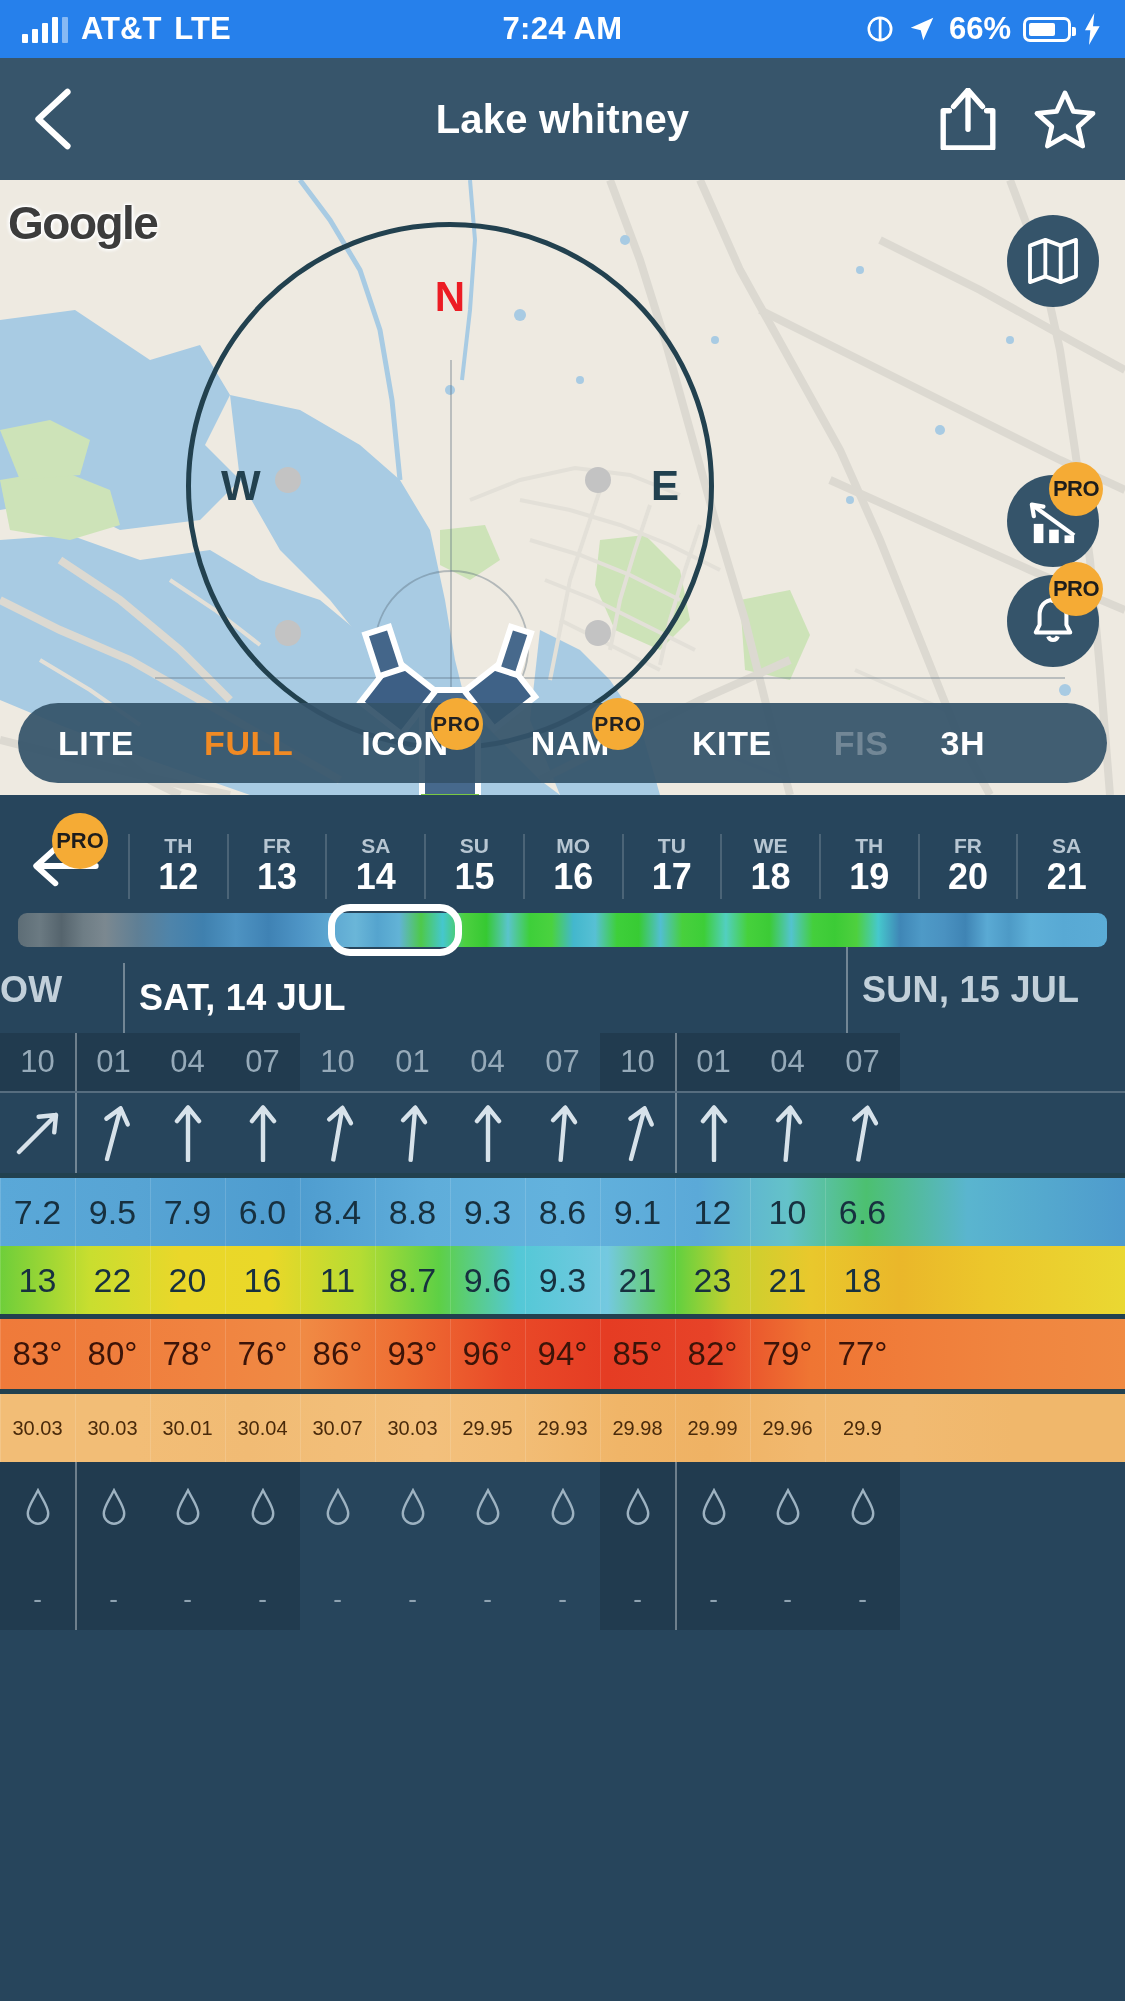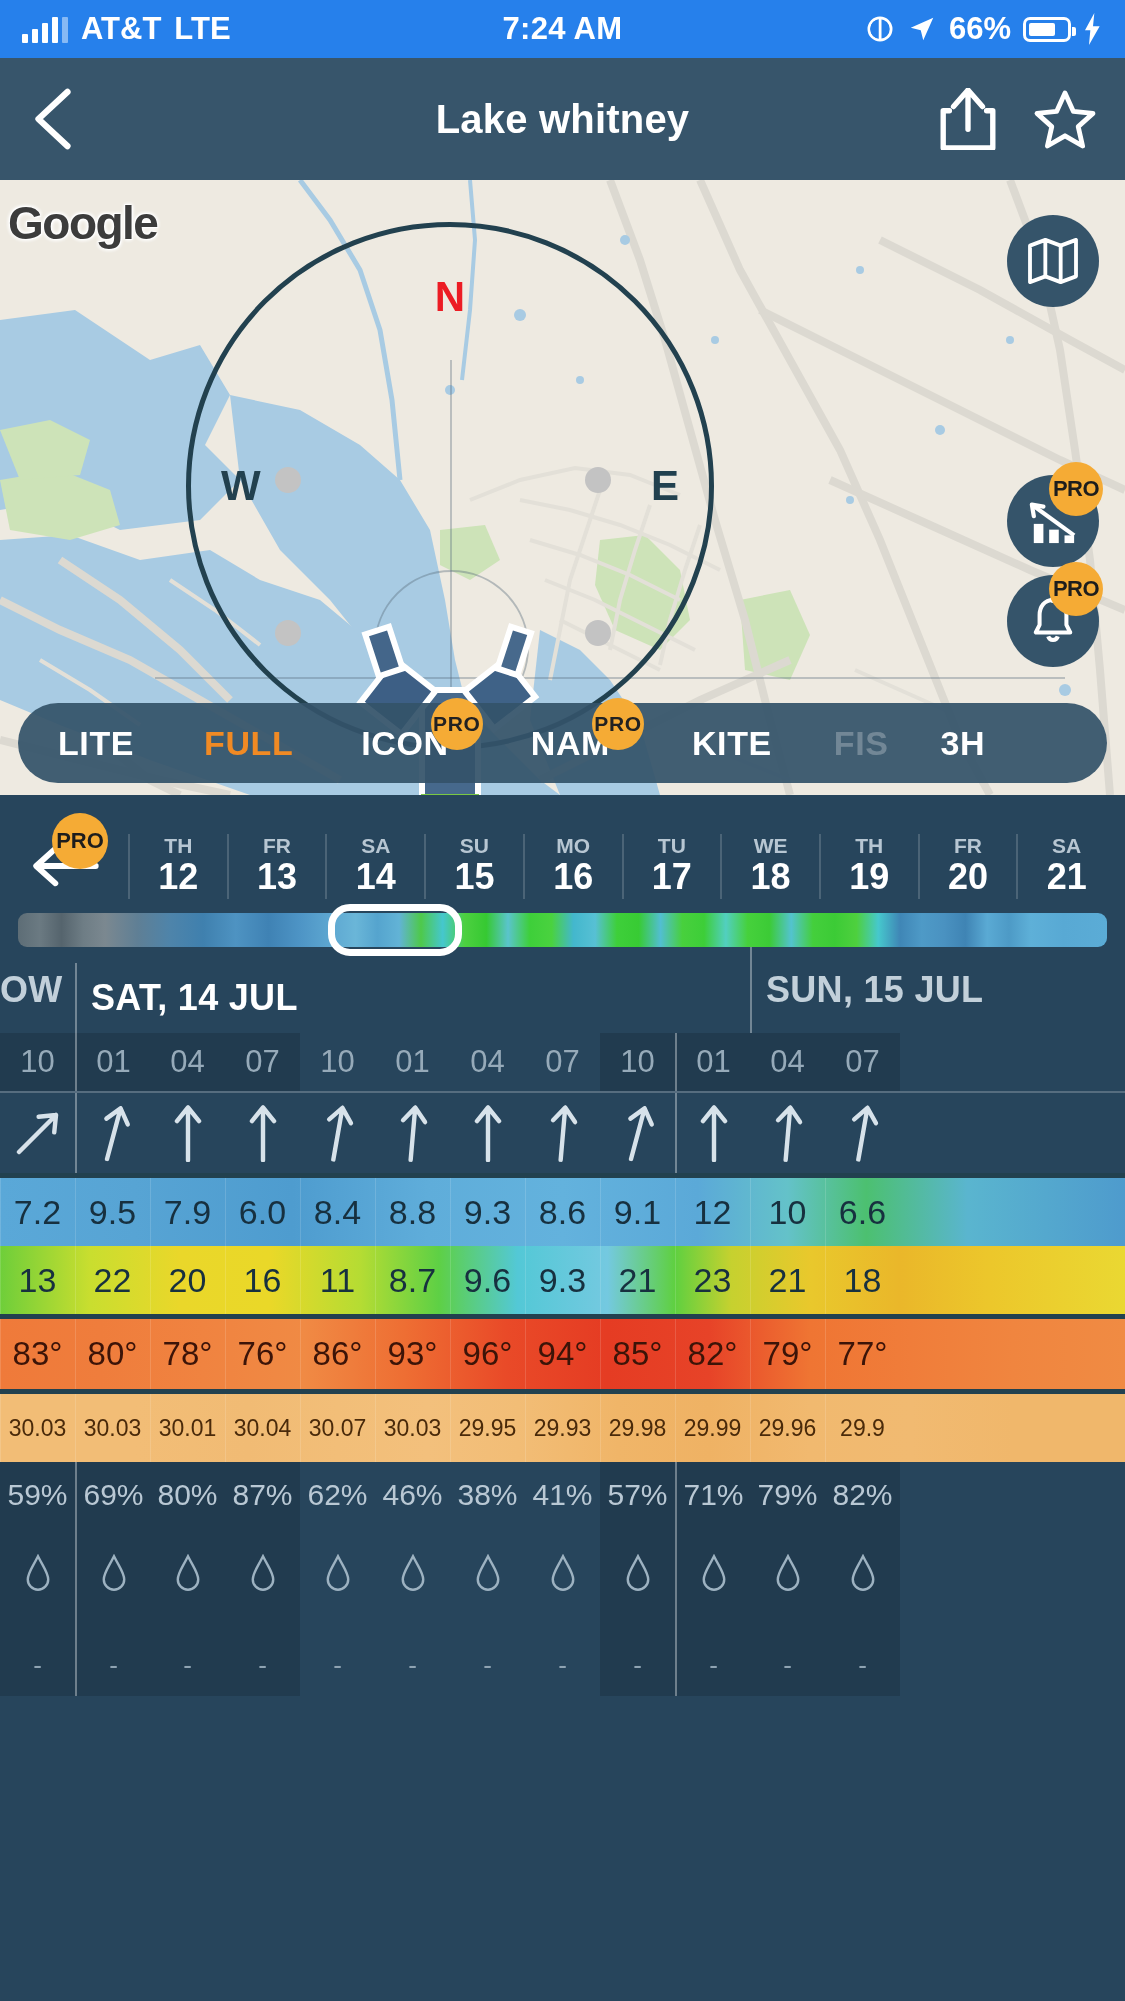--- a/index.html
+++ b/index.html
@@ -82,42 +82,42 @@
   .tl-barwrap{ position:relative; margin:14px 18px 0; height:34px; }
   .tl-bar{ position:absolute; inset:0; border-radius:9px; }
   .tl-sel{ position:absolute; top:-9px; height:52px; border:7px solid #fff; border-radius:22px; }
 
   
   .table{ background:#27455c; }
   .trow{ display:flex; }
   .cell{ flex:0 0 75px; width:75px; display:flex; align-items:center; justify-content:center; }
   .cell.c0{ flex:0 0 75px; }
   
-  .rowdayhdr{ height:86px; }
+  .rowdayhdr{ height:86px;gap:48px; }
   .rowdayhdr .cell{ justify-content:flex-start; }
   .daylabel{ color:#fff; font-size:36px; font-weight:700; letter-spacing:.3px; white-space:nowrap;
              padding-left:14px; }
   .daylabel.now{ color:#c2d0da; padding-left:0; }
   .daylabel.dim{ color:#c2d0da; }
   .vsep{ border-left:2px solid rgba(255,255,255,.35); }
   
   .rowhours{ height:60px; }
   .rowhours .cell{ color:#96aab9; font-size:31px; font-weight:500; }
   .night{ background:rgba(0,0,0,.14); }
   .rowhours-line{ border-bottom:2px solid rgba(255,255,255,.22); }
   
   .rowarrow{ height:80px; }
   .rowarrow .cell{ }
   
   .rownum{ height:68px; }
   .rownum .cell{ font-size:34px; color:#17303f; font-weight:500; }
   .rowtemp{ height:70px; }
   .rowtemp .cell{ font-size:33px; color:#3c1408; font-weight:500; }
   .rowpres{ height:68px; }
-  .rowpres .cell{ font-size:23px; color:#4a2a0a; font-weight:500; }
+  .rowpres .cell{ font-size:20px; color:#4a2a0a; font-weight:500; }
   .rowhum{ height:66px; }
   .rowhum .cell{ font-size:30px; color:#b9c8d4; font-weight:500; }
   .rowprecip{ height:168px; flex-direction:row; }
   .rowprecip .cell{ flex-direction:column; justify-content:flex-start; padding-top:26px; gap:58px; }
   .dash{ color:#8fa3b2; font-size:26px; }
   .rowsep{ height:5px; background:#22414f; }
   .colsep{ box-shadow:inset 1px 0 0 rgba(255,255,255,.14); }
 </style>
 </head>
 <body>
@@ -544,34 +544,20 @@
     <div class="cell colsep">30.07</div>
     <div class="cell colsep">30.03</div>
     <div class="cell colsep">29.95</div>
     <div class="cell colsep">29.93</div>
     <div class="cell colsep">29.98</div>
     <div class="cell colsep">29.99</div>
     <div class="cell colsep">29.96</div>
     <div class="cell colsep">29.9</div>
   </div>
 
-  <div class="trow rowhum">
-    <div class="cell night">59%</div>
-    <div class="cell night vsep">69%</div>
-    <div class="cell night">80%</div>
-    <div class="cell night">87%</div>
-    <div class="cell">62%</div>
-    <div class="cell">46%</div>
-    <div class="cell">38%</div>
-    <div class="cell">41%</div>
-    <div class="cell night">57%</div>
-    <div class="cell night vsep">71%</div>
-    <div class="cell night">79%</div>
-    <div class="cell night">82%</div>
-  </div>
 
   <div class="trow rowprecip">
     <div class="cell night">
       <svg width="26" height="38" viewBox="0 0 14 20">
         <path d="M7 1 C4 7 1.5 10 1.5 13.5 A5.5 5.5 0 0 0 12.5 13.5 C12.5 10 10 7 7 1z" stroke="#9db2c1" stroke-width="1.3" fill="none"></path>
       </svg>
       <span class="dash">-</span>
     </div>
     <div class="cell night vsep">
       <svg width="26" height="38" viewBox="0 0 14 20">

